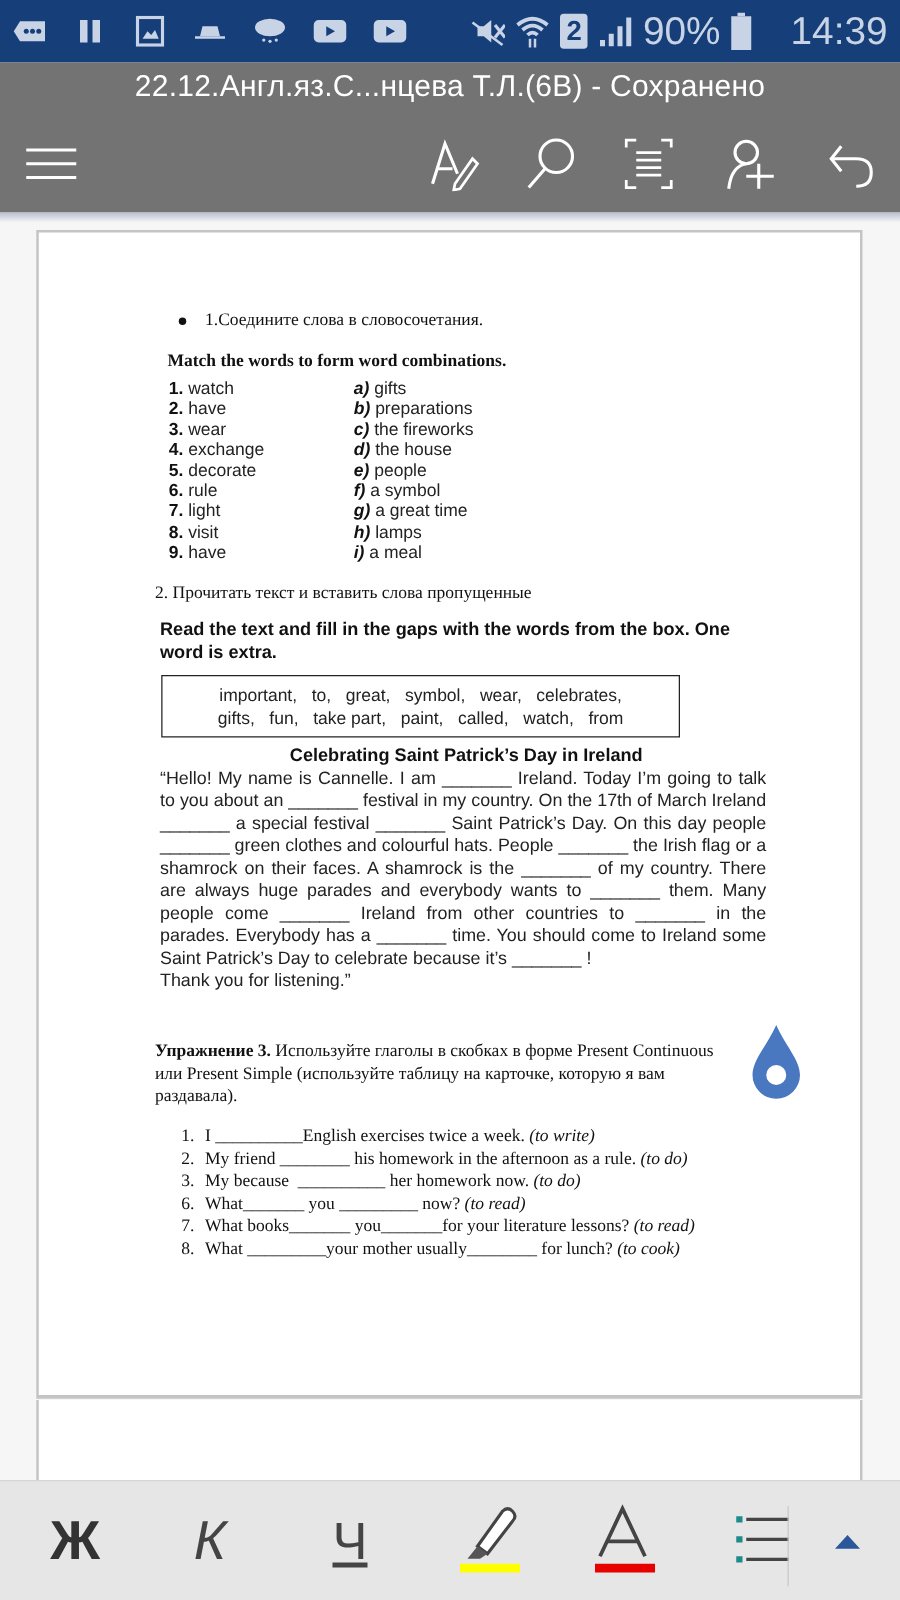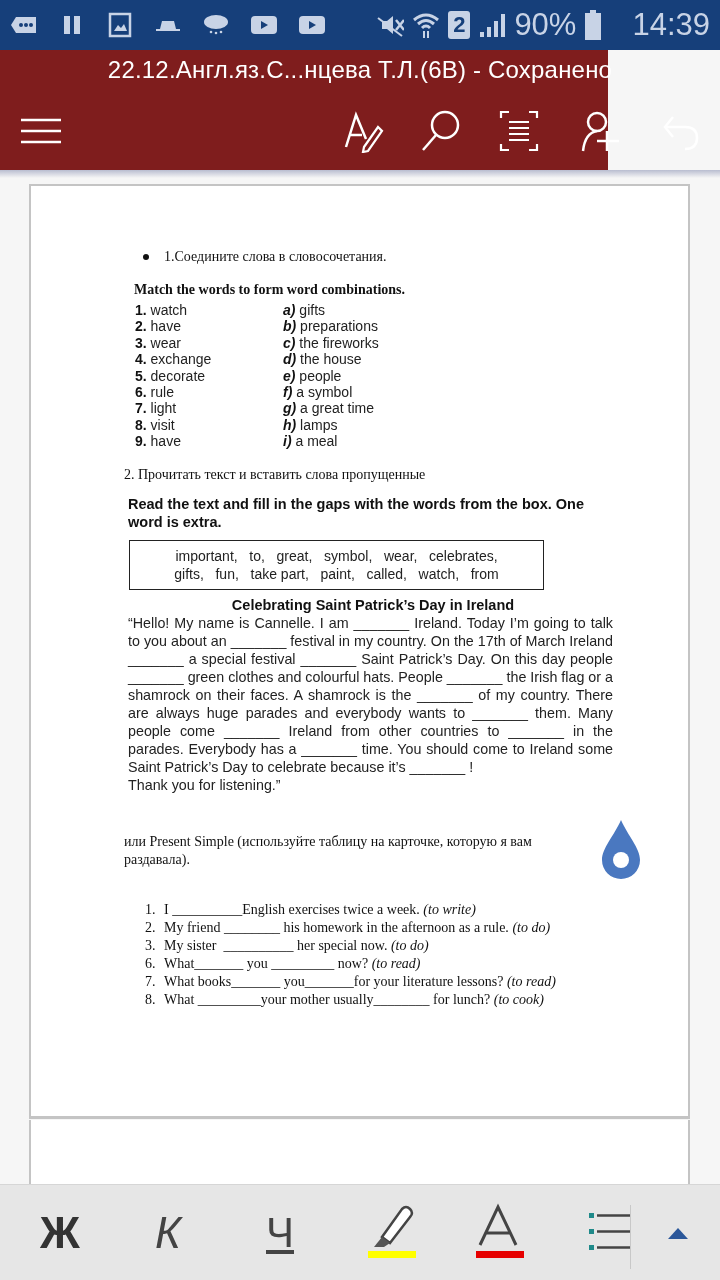--- a/index.html
+++ b/index.html
@@ -1,21 +1,21 @@
 <!DOCTYPE html>
 <html><head>
 <meta charset="utf-8">
 <style>
   * { box-sizing: border-box; margin: 0; padding: 0; }
   html, body { width: 720px; height: 1280px; overflow: hidden; background: #f6f6f6; font-family: "Liberation Sans", sans-serif; }
   .statusbar { position: absolute; top: 0; left: 0; width: 720px; height: 50px; background: #163f7a; color: #c8d3e6; display: flex; align-items: center; padding: 0 10px; }
   .sb-icons { display: flex; align-items: center; gap: 20px; }
   .sb-right { margin-left: auto; display: flex; align-items: center; gap: 8px; font-size: 31px; color: #c8d3e6; }
   .sb-ico { width: 28px; height: 22px; display: flex; align-items: center; justify-content: center; }
-  .appbar { position: absolute; top: 50px; left: 0; width: 608px; height: 120px; background: #7f1d1d; color: #fff; }
+  .appbar { position: absolute; top: 50px; left: 0; width: 720px; height: 120px; background: #737373; color: #fff; }
   .doc-title { position: absolute; top: 6px; left: 0; width: 720px; text-align: center; font-size: 24px; letter-spacing: 0.2px; }
   .toolbar-icon { position: absolute; top: 58px; width: 46px; height: 46px; display: flex; align-items: center; justify-content: center; }
   .shadow { position: absolute; top: 170px; left: 0; width: 720px; height: 8px; background: linear-gradient(#b9bdd0, #f6f6f6); }
   .page { position: absolute; top: 184px; left: 29px; width: 661px; height: 935px; background: #fff; border: 2px solid #c4c4c4; border-bottom: 3px solid #c4c4c4; }
   .page2 { position: absolute; top: 1120px; left: 29px; width: 661px; height: 80px; background: #fff; border-left: 2px solid #c4c4c4; border-right: 2px solid #c4c4c4; }
   .serif { font-family: "Liberation Serif", serif; }
   .t1 { position: absolute; left: 142px; top: 249px; font-size: 14px; color: #111; }
   .bullet { position: absolute; left: 143px; top: 254px; width: 6px; height: 6px; border-radius: 50%; background: #111; }
   .t1 span { margin-left: 22px; }
   .match-head { position: absolute; left: 134px; top: 282px; font-size: 14px; font-weight: bold; color: #111; font-family: Liberation Serif, serif; }
@@ -201,28 +201,29 @@
   <div style="white-space:pre;">important,   to,   great,   symbol,   wear,   celebrates,</div>
   <div style="white-space:pre;">gifts,   fun,   take part,   paint,   called,   watch,   from</div>
 </div>
 <div class="story-title">Celebrating Saint Patrick’s Day in Ireland</div>
 <div class="story">
   <div>“Hello! My name is Cannelle. I am _______ Ireland. Today I’m going to talk to you about an _______ festival in my country. On the 17th of March Ireland _______ a special festival _______ Saint Patrick’s Day. On this day people _______ green clothes and colourful hats. People _______ the Irish flag or a shamrock on their faces. A shamrock is the _______ of my country. There are always huge parades and everybody wants to _______ them. Many people come _______ Ireland from other countries to _______ in the parades. Everybody has a _______ time. You should come to Ireland some Saint Patrick’s Day to celebrate because it’s _______ !</div>
   <div>Thank you for listening.”</div>
 </div>
 
 <div class="ex3 serif">
+  <div><b>Упражнение 3.</b><span> Используйте глаголы в скобках в форме Present Continuous</span></div>
   <div>или Present Simple (используйте таблицу на карточке, которую я вам</div>
   <div>раздавала).</div>
 </div>
 
 <div class="ex3-list serif">
   <div><span class="num">1.</span><span style="white-space:pre">I __________English exercises twice a week. </span><i>(to write)</i></div>
   <div><span class="num">2.</span><span style="white-space:pre">My friend ________ his homework in the afternoon as a rule. </span><i>(to do)</i></div>
-  <div><span class="num">3.</span><span style="white-space:pre">My sister  __________ her special now. </span><i>(to do)</i></div>
+  <div><span class="num">3.</span><span style="white-space:pre">My because  __________ her homework now. </span><i>(to do)</i></div>
   <div><span class="num">6.</span><span style="white-space:pre">What_______ you _________ now? </span><i>(to read)</i></div>
   <div><span class="num">7.</span><span style="white-space:pre">What books_______ you_______for your literature lessons? </span><i>(to read)</i></div>
   <div><span class="num">8.</span><span style="white-space:pre">What _________your mother usually________ for lunch? </span><i>(to cook)</i></div>
 </div>
 
 <div class="drop">
   <svg width="46" height="62">
     <path d="M23 2 C30 18 42 30 42 42 A19 19 0 0 1 4 42 C4 30 16 18 23 2 Z" fill="#4a78c0"></path>
     <circle cx="23" cy="42" r="8" fill="#fff"></circle>
   </svg>

